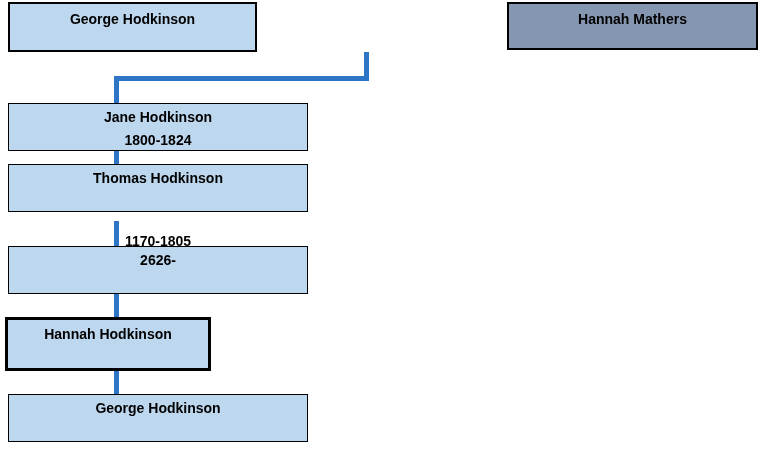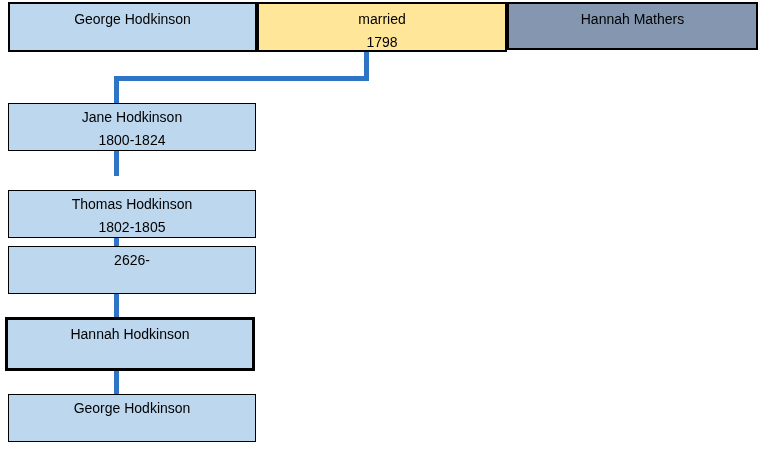--- a/index.html
+++ b/index.html
@@ -23,36 +23,36 @@
     flex-direction: column;
     align-items: center;
     justify-content: flex-start;
     padding-top: 4px;
     font-size: 14px;
     line-height: 23px;
     color: #000000;
     text-align: center;
     z-index: 2;
   }
-  .box .txt { white-space: nowrap; }
+  .box .txt { white-space: nowrap; font-weight: bold; }
   .parent-row { height: 50px; top: 2px; }
   .father-box  { left: 8px;   width: 249px; height: 50px; background: var(--father-box, #BDD7EE); }
   .marriage-box{ left: 257px; width: 250px; height: 50px; background: var(--marriage-box, #FFE699); }
   .mother-box  { left: 507px; width: 251px; height: 48px; background: var(--mother-box, #8496B0); }
   .child {
     left: 8px;
-    width: 248px;
+    width: 300px;
     height: 48px;
     background: var(--child-box, #BDD7EE);
     border-width: 1.5px;
     padding-top: 2px;
   }
   .child.highlighted {
     left: 5px;
-    width: 250px;
+    width: 206px;
     height: 54px;
     border-width: 3.5px;
     padding-top: 3px;
   }
   .connector {
     position: absolute;
     background: var(--connector, #2E75C6);
     z-index: 1;
   }
 </style>
@@ -65,35 +65,31 @@
   <div class="connector" style="left:114px; top:76px; width:255px; height:5px;"></div>
   <div class="connector" style="left:114px; top:76px; width:5px; height:29px;"></div>
   <div class="connector" style="left:114px; top:150px; width:5px; height:26px;"></div>
   <div class="connector" style="left:114px; top:221px; width:5px; height:26px;"></div>
   <div class="connector" style="left:114px; top:292px; width:5px; height:27px;"></div>
   <div class="connector" style="left:114px; top:369px; width:5px; height:26px;"></div>
 
   <div class="box parent-row father-box">
     <div class="txt">George Hodkinson</div>
   </div>
-  <div class="box parent-row marriage-box">
-    <div class="txt">married</div>
-    <div class="txt">1798</div>
-  </div>
   <div class="box parent-row mother-box">
     <div class="txt">Hannah Mathers</div>
   </div>
 
   <div class="box child" style="top:103px;">
     <div class="txt">Jane Hodkinson</div>
     <div class="txt">1800-1824</div>
   </div>
-  <div class="box child" style="top:190px;">
+  <div class="box child" style="top:164px;gap:40px;">
     <div class="txt">Thomas Hodkinson</div>
-    <div class="txt">1802-1805</div>
+    <div class="txt">1170-1805</div>
   </div>
   <div class="box child" style="top:246px;">
     <div class="txt">2626-</div>
   </div>
   <div class="box child highlighted" style="top:317px;">
     <div class="txt">Hannah Hodkinson</div>
   </div>
   <div class="box child" style="top:394px;">
     <div class="txt">George Hodkinson</div>
   </div>

